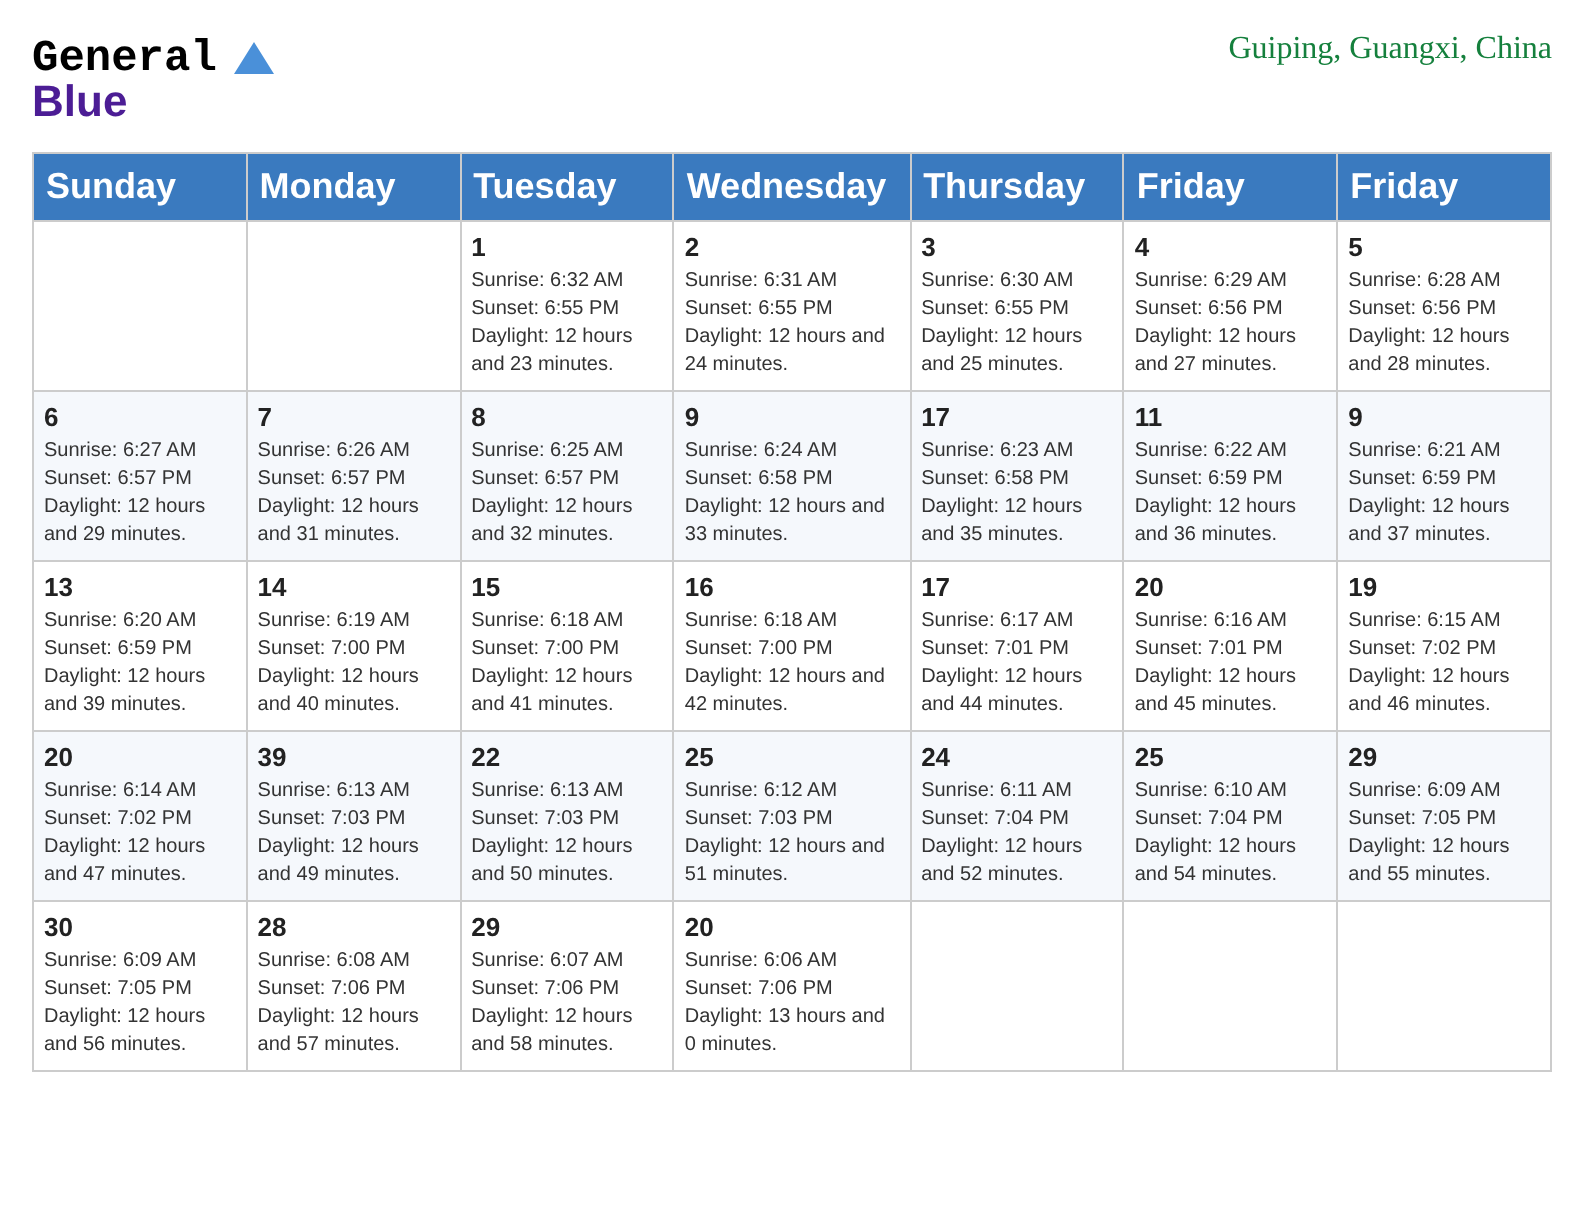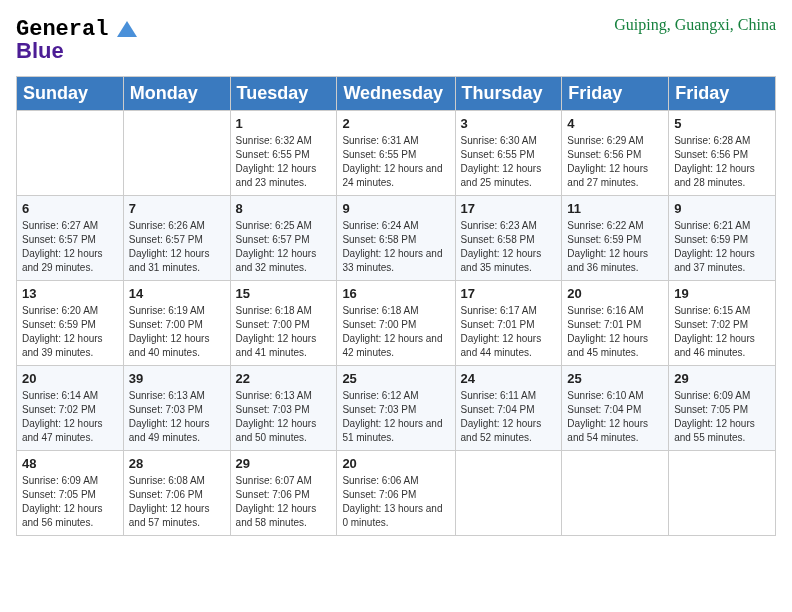--- a/index.html
+++ b/index.html
@@ -237,21 +237,21 @@
           <div class="day-num">25</div>
           <div class="day-info">Sunrise: 6:10 AM<br>Sunset: 7:04 PM<br>Daylight: 12 hours and 54 minutes.</div>
         </td>
         <td>
           <div class="day-num">29</div>
           <div class="day-info">Sunrise: 6:09 AM<br>Sunset: 7:05 PM<br>Daylight: 12 hours and 55 minutes.</div>
         </td>
       </tr>
       <tr>
         <td>
-          <div class="day-num">48</div>
+          <div class="day-num">30</div>
           <div class="day-info">Sunrise: 6:09 AM<br>Sunset: 7:05 PM<br>Daylight: 12 hours and 56 minutes.</div>
         </td>
         <td>
           <div class="day-num">28</div>
           <div class="day-info">Sunrise: 6:08 AM<br>Sunset: 7:06 PM<br>Daylight: 12 hours and 57 minutes.</div>
         </td>
         <td>
           <div class="day-num">29</div>
           <div class="day-info">Sunrise: 6:07 AM<br>Sunset: 7:06 PM<br>Daylight: 12 hours and 58 minutes.</div>
         </td>

